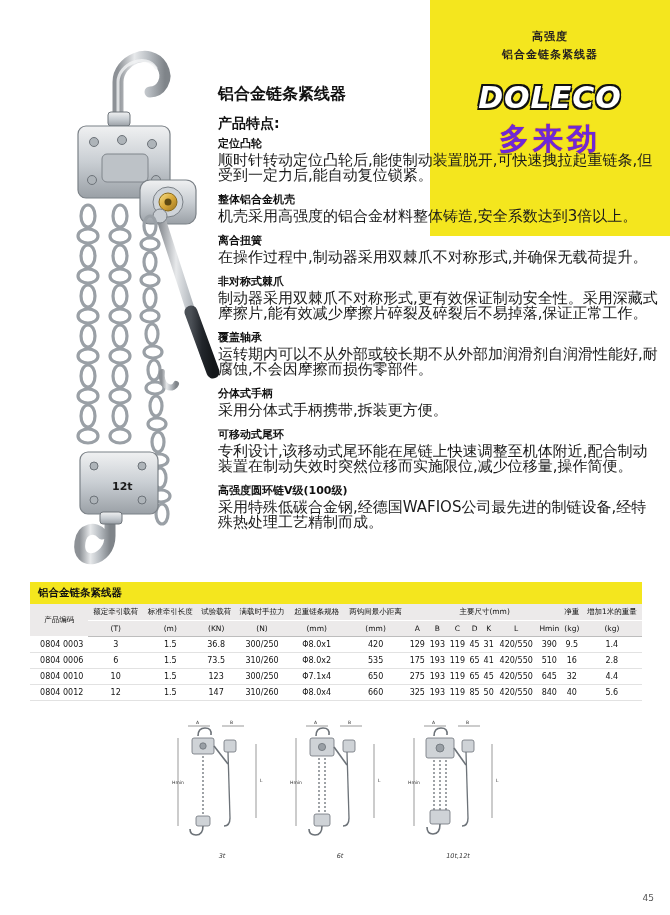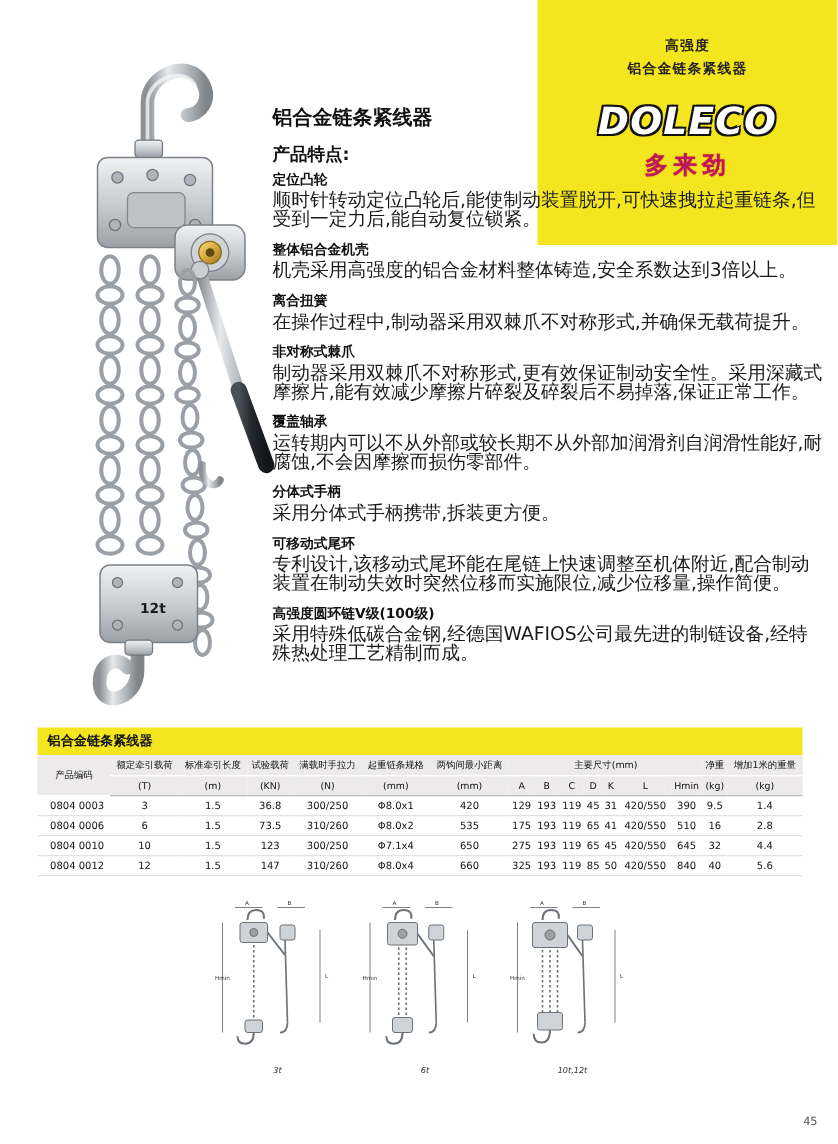--- a/index.html
+++ b/index.html
@@ -12,21 +12,21 @@
     color: #111;
     position: relative;
     overflow: hidden;
   }
 
   
   .banner {
     position: absolute;
     top: 0; right: 0;
     width: 240px;
-    height: 196px;
+    height: 236px;
     background: #f4e61e;
   }
   .banner-title {
     text-align: center;
     color: #231f20;
     font-size: 11px;
     font-weight: bold;
     line-height: 18px;
     padding-top: 28px;
     letter-spacing: 1px;
@@ -45,22 +45,22 @@
     font-style: italic;
     letter-spacing: 1px;
     padding: 2px 10px;
     text-shadow:
       -1.6px -1.6px 0 #111, 1.6px -1.6px 0 #111,
       -1.6px 1.6px 0 #111, 1.6px 1.6px 0 #111,
       0 0 2px #111;
   }
   .logo-cn {
     margin-top: 2px;
-    color: #be185d;
-    font-size: 19px;
+    color: #6d28d9;
+    font-size: 30px;
     font-weight: bold;
     letter-spacing: 4px;
     text-shadow: 0 0 1px #c8102e;
   }
 
   
   .product-img {
     position: absolute;
     left: 10px; top: 20px;
     width: 210px; height: 560px;

